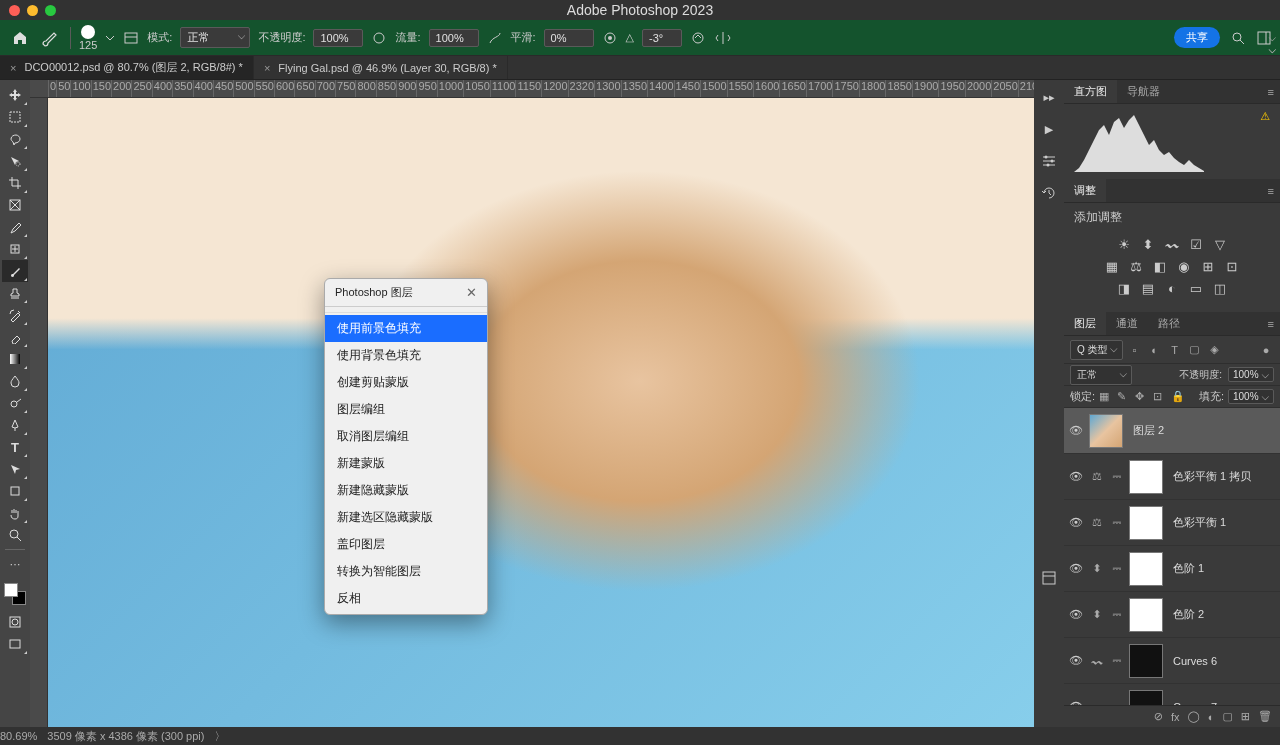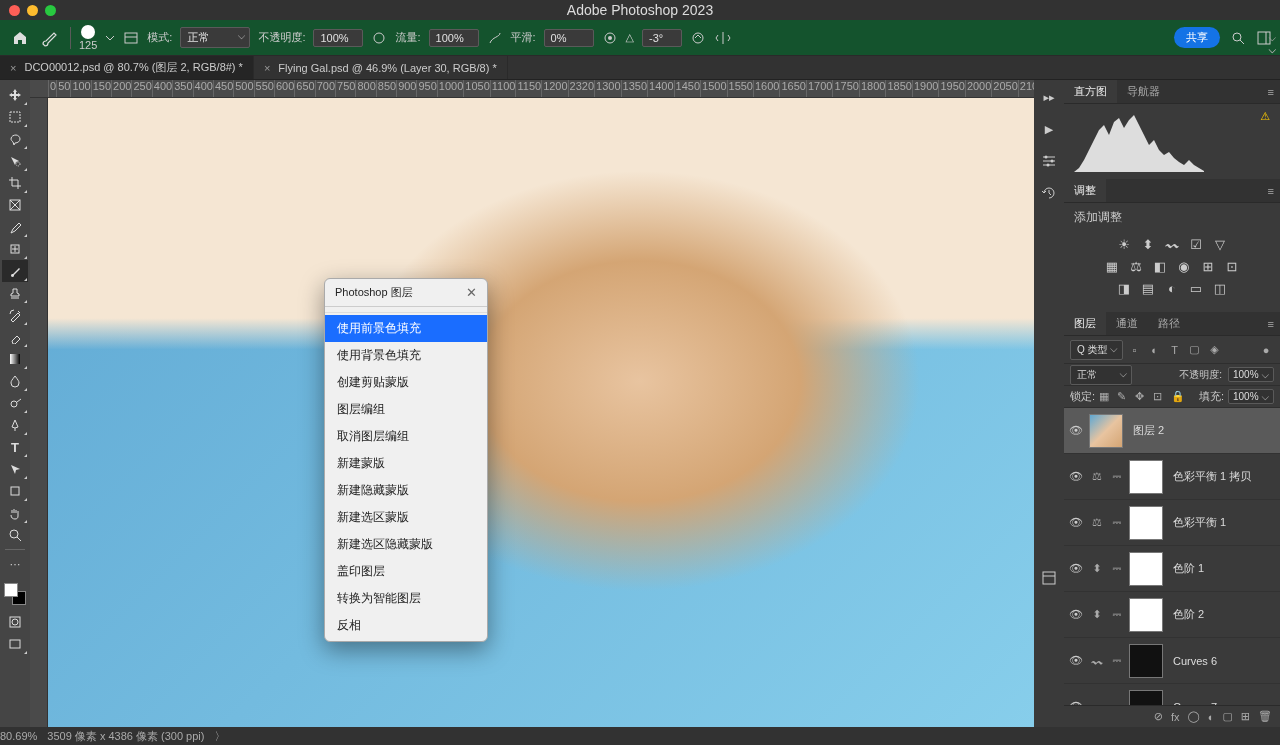--- a/index.html
+++ b/index.html
@@ -583,19 +583,18 @@
   </div>
   <div class="popup-search"></div>
   <div class="popup-list" id="popup-list">
       <div class="popup-item hl">使用前景色填充</div>
       <div class="popup-item">使用背景色填充</div>
       <div class="popup-item">创建剪贴蒙版</div>
       <div class="popup-item">图层编组</div>
       <div class="popup-item">取消图层编组</div>
       <div class="popup-item">新建蒙版</div>
       <div class="popup-item">新建隐藏蒙版</div>
-      <div class="popup-item">新建选区蒙版</div>
       <div class="popup-item">新建选区隐藏蒙版</div>
       <div class="popup-item">盖印图层</div>
       <div class="popup-item">转换为智能图层</div>
       <div class="popup-item">反相</div>
     </div>
 </div>
 
 </body></html>

